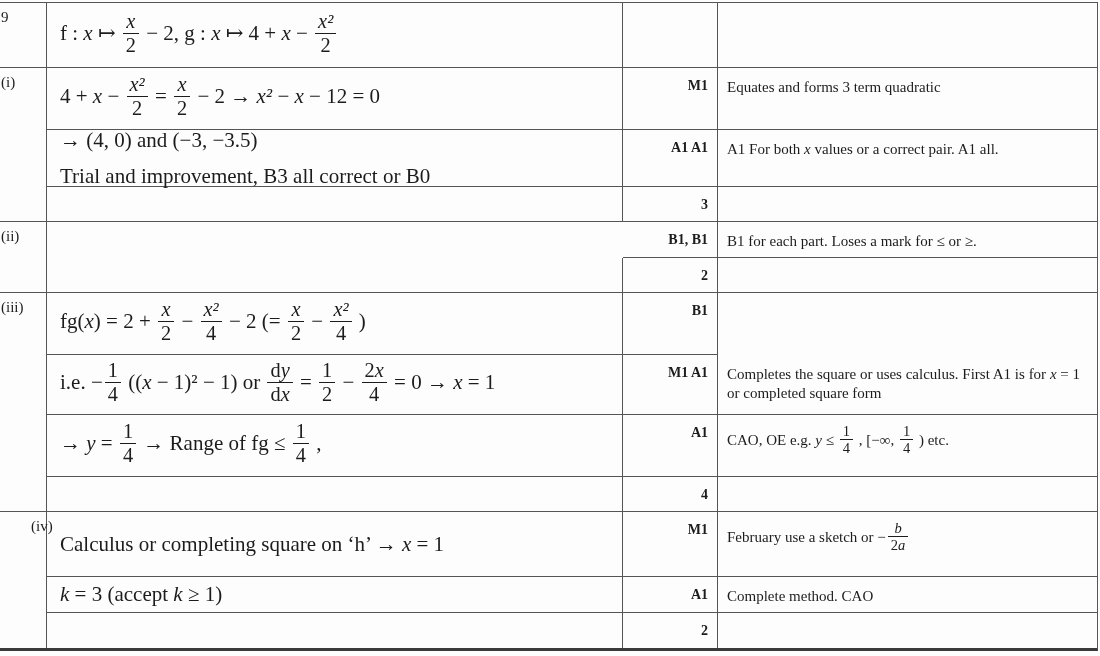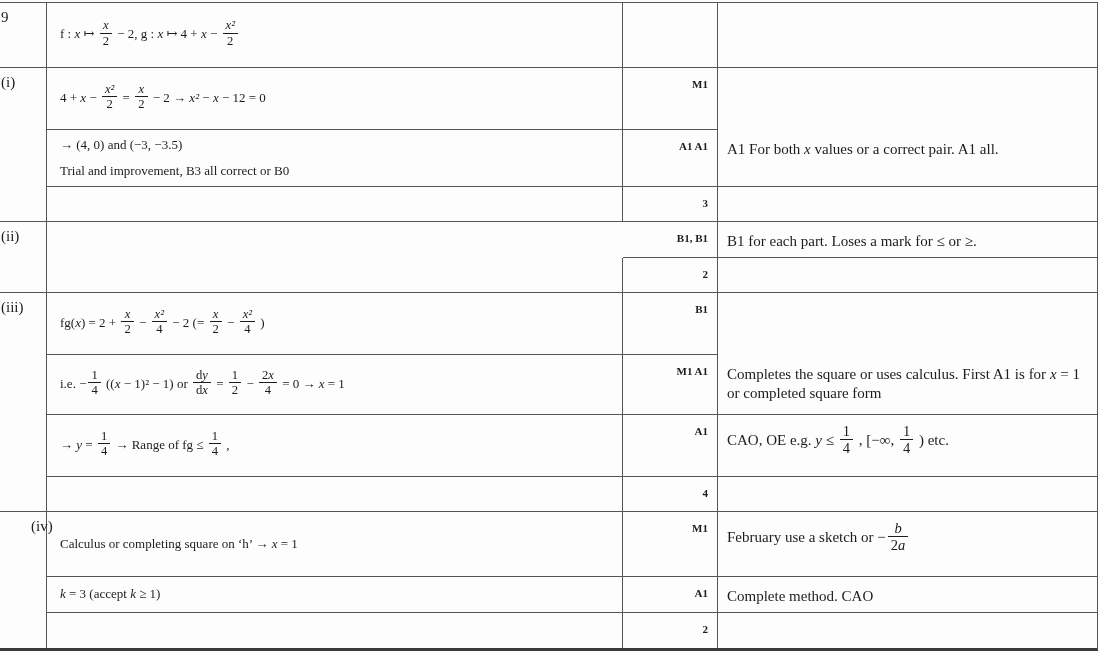--- a/index.html
+++ b/index.html
@@ -28,29 +28,29 @@
     border-bottom:1px solid #555;
     padding:6px 0 0 1px;
     font-size:15px;
   }
   .q.last{border-bottom:none;margin-left:30px;}
   .a{
     border-right:1px solid #555;
     border-bottom:1px solid #555;
     display:flex;flex-direction:column;justify-content:center;
     padding-left:13px;
-    font-size:13px;
+    font-size:21px;
   }
   .m{
     border-right:1px solid #555;
     border-bottom:1px solid #555;
     text-align:right;
     padding:10px 9px 0 0;
     font-weight:bold;
-    font-size:11px;
+    font-size:14px;
   }
   .c{
     border-bottom:1px solid #555;
     padding:10px 10px 0 9px;
     font-size:15px;
     line-height:1.35;
   }
   .nb{border-bottom:none;}
   .math{line-height:1.25;}
   .math + .math{margin-top:9px;}
@@ -82,20 +82,23 @@
     <div class="cell a" style="grid-area:1/2">
       <div class="math"><span>f : </span><span class="it">x</span><span> ↦ </span><span class="fr"><span class="n"><span class="it">x</span></span><span class="d"><span>2</span></span></span><span> − 2,     g : </span><span class="it">x</span><span> ↦ 4 + </span><span class="it">x</span><span> − </span><span class="fr"><span class="n"><span class="it">x²</span></span><span class="d"><span>2</span></span></span></div>
     </div>
     <div class="cell m" style="grid-area:1/3"><span></span></div>
     <div class="cell c" style="grid-area:1/4"></div>
 
     <div class="cell a" style="grid-area:2/2">
       <div class="math"><span>4 + </span><span class="it">x</span><span> − </span><span class="fr"><span class="n"><span class="it">x²</span></span><span class="d"><span>2</span></span></span><span> = </span><span class="fr"><span class="n"><span class="it">x</span></span><span class="d"><span>2</span></span></span><span> − 2   →   </span><span class="it">x²</span><span> − </span><span class="it">x</span><span> − 12 = 0</span></div>
     </div>
     <div class="cell m" style="grid-area:2/3"><span>M1</span></div>
+    <div class="cell c" style="grid-area:2/4">
+      <div class="math"><span>Equates and forms 3 term quadratic</span></div>
+    </div>
 
     <div class="cell a" style="grid-area:3/2">
       <div class="math"><span>→  (4, 0)  and  (−3, −3.5)</span></div>
       <div class="math"><span>Trial and improvement, B3 all correct or B0</span></div>
     </div>
     <div class="cell m" style="grid-area:3/3"><span>A1 A1</span></div>
     <div class="cell c" style="grid-area:3/4">
       <div class="math"><span>A1 For both </span><span class="it">x</span><span> values or a correct pair. A1 all.</span></div>
     </div>
 

